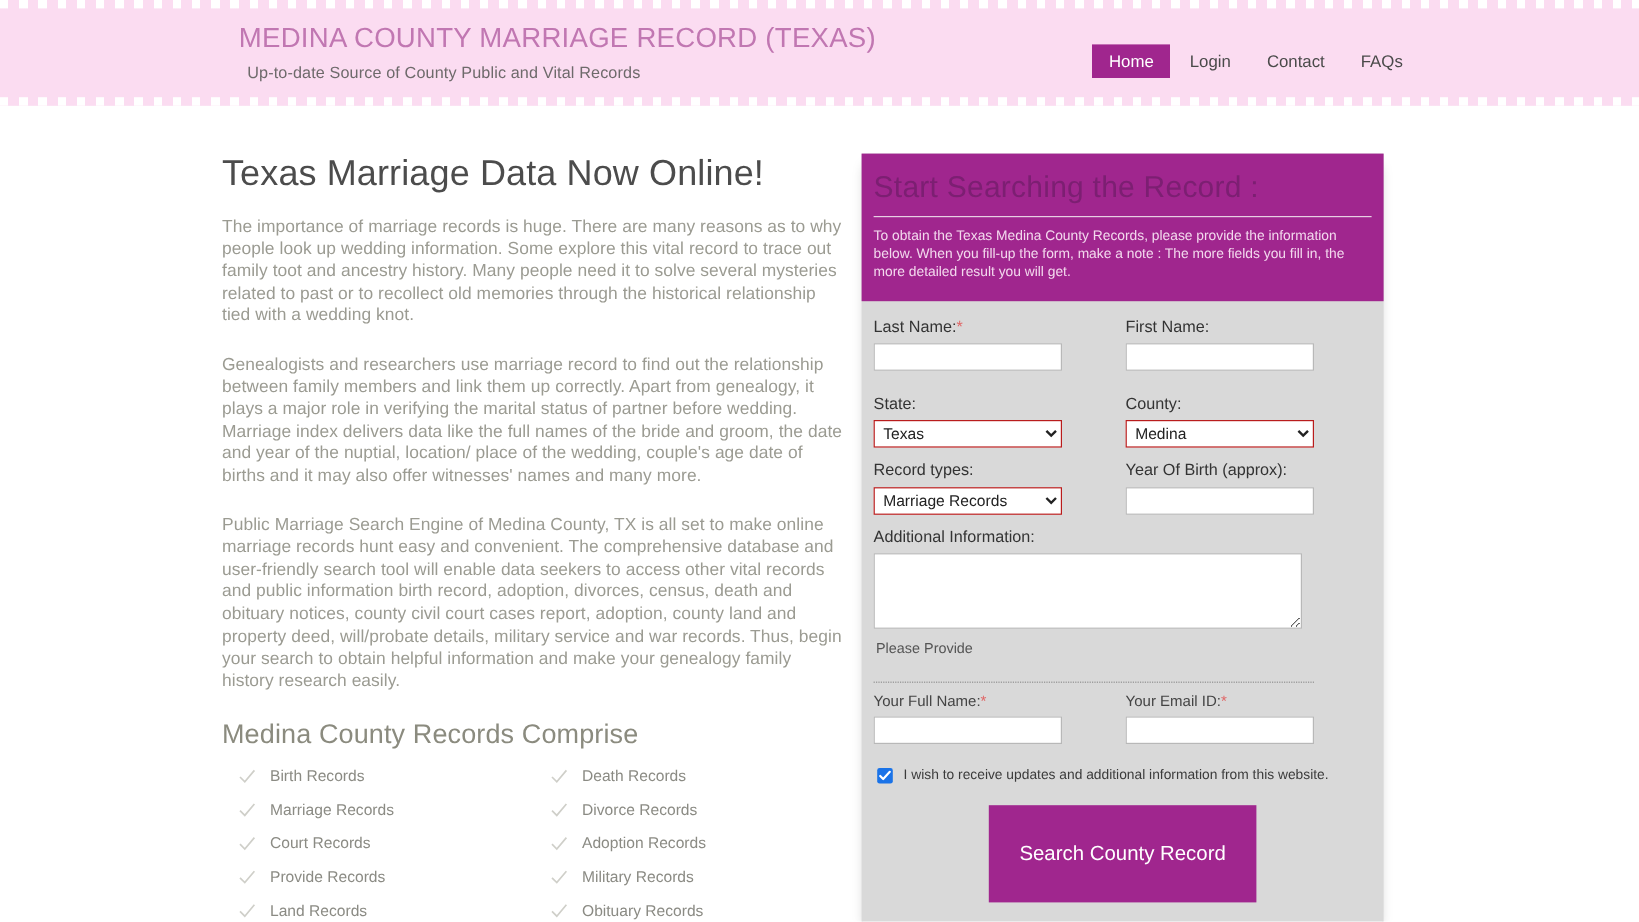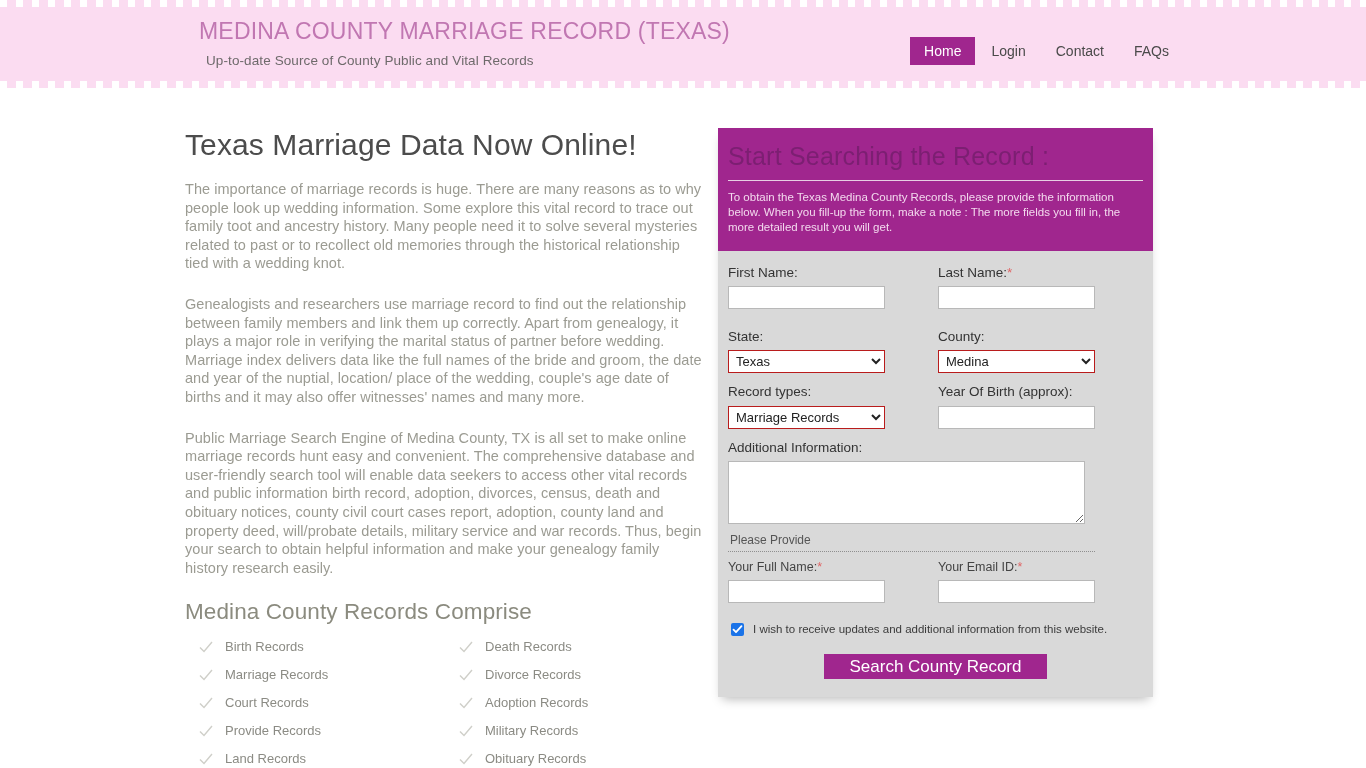--- a/index.html
+++ b/index.html
@@ -212,21 +212,21 @@
     font-family: "Liberation Sans", sans-serif;
     font-size: 13px;
     padding: 3px 4px;
     resize: both;
     outline: none;
     display: block;
   }
   .please-provide {
     font-size: 12px;
     color: #555555;
-    margin: 9px 0 4px 2px;
+    margin: 9px 0 21px 2px;
   }
   .divider-dotted {
     border-top: 1px dotted #8f8f8f;
     margin: 0 0 8px 0;
     width: 367px;
   }
   .flabel.small {
     font-size: 12.5px;
     color: #444444;
   }
@@ -253,21 +253,21 @@
     display: flex;
     justify-content: center;
     margin-top: 18px;
   }
   .submit-btn {
     background: #a0268e;
     color: #ffffff;
     border: none;
     font-family: "Liberation Sans", sans-serif;
     font-size: 17px;
-    padding: 4px 26px;
+    padding: 32px 26px;
     line-height: 1;
     cursor: pointer;
   }
 </style>
 </head>
 <body>
 
 <div class="site-header">
   <div class="notch-top"></div>
 
@@ -392,25 +392,25 @@
 
     <div class="form-head">
       <div class="form-head-title">Start Searching the Record :</div>
       <p class="form-head-desc">To obtain the Texas Medina County Records, please provide the information below. When you fill-up the form, make a note : The more fields you fill in, the more detailed result you will get.</p>
     </div>
 
     <div class="form-body">
 
       <div class="frow">
         <div class="fcol">
+          <label class="flabel"><span>Last Name:</span><span class="req">*</span></label>
+          <input class="ftext" type="text" value="" style="">
+        </div>
+        <div class="fcol">
           <label class="flabel">First Name:</label>
-          <input class="ftext" type="text" value="" style="">
-        </div>
-        <div class="fcol">
-          <label class="flabel"><span>Last Name:</span><span class="req">*</span></label>
           <input class="ftext" type="text" value="" style="">
         </div>
       </div>
 
       <div class="spacer-sm"></div>
 
       <div class="frow">
         <div class="fcol">
           <label class="flabel">State:</label>
           <select class="fselect">

